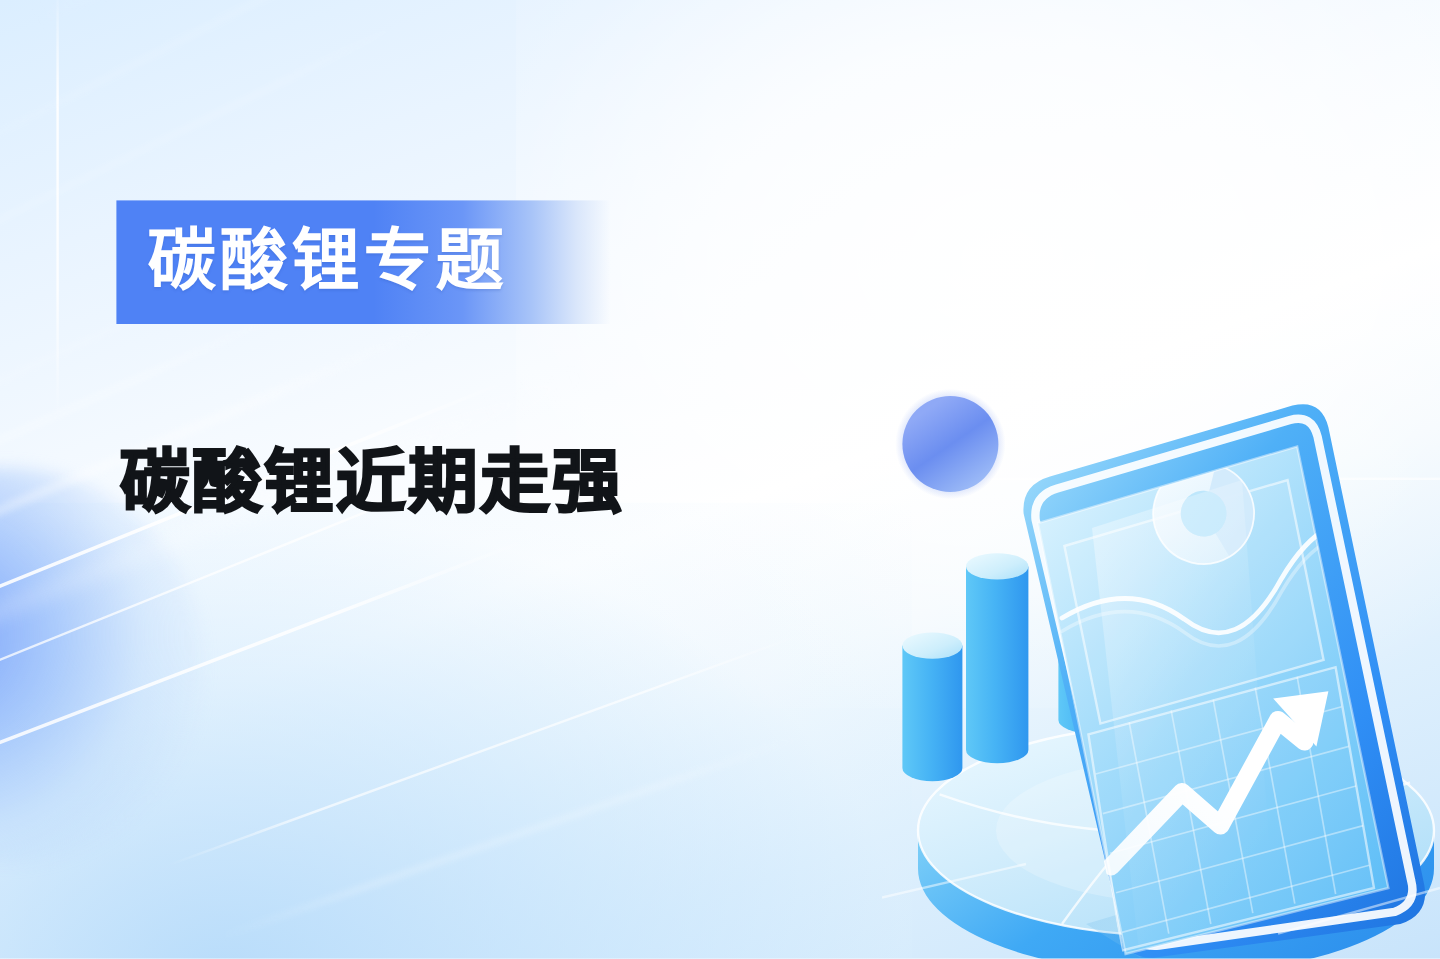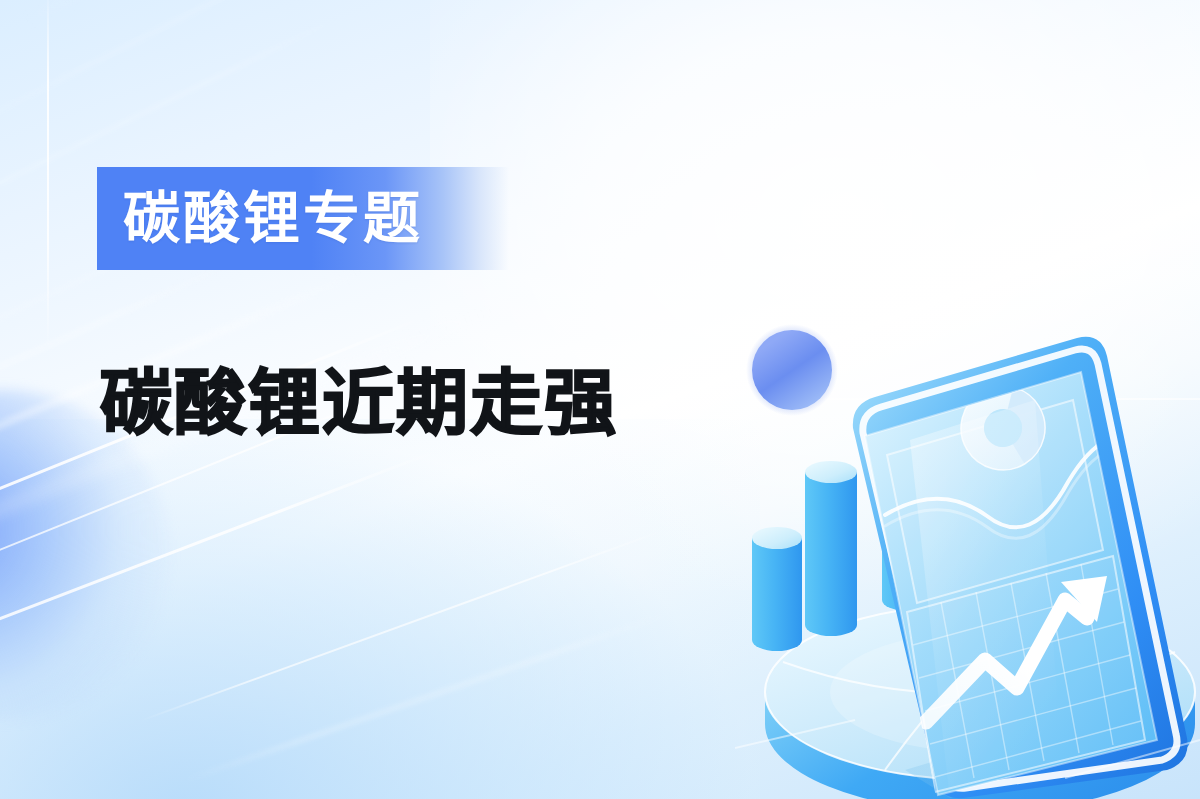--- a/index.html
+++ b/index.html
@@ -165,21 +165,21 @@
   }
 
   .headline {
     position: absolute;
     left: 100px;
     top: 338px;
     width: 660px;
   }
   .headline-line {
     color: #111418;
-    font-size: 72px;
+    font-size: 58px;
     font-weight: 900;
     letter-spacing: 2px;
     line-height: 130px;
     white-space: nowrap;
     -webkit-text-stroke: 2px #111418;
   }
 
   
   .illustration {
     position: absolute;

